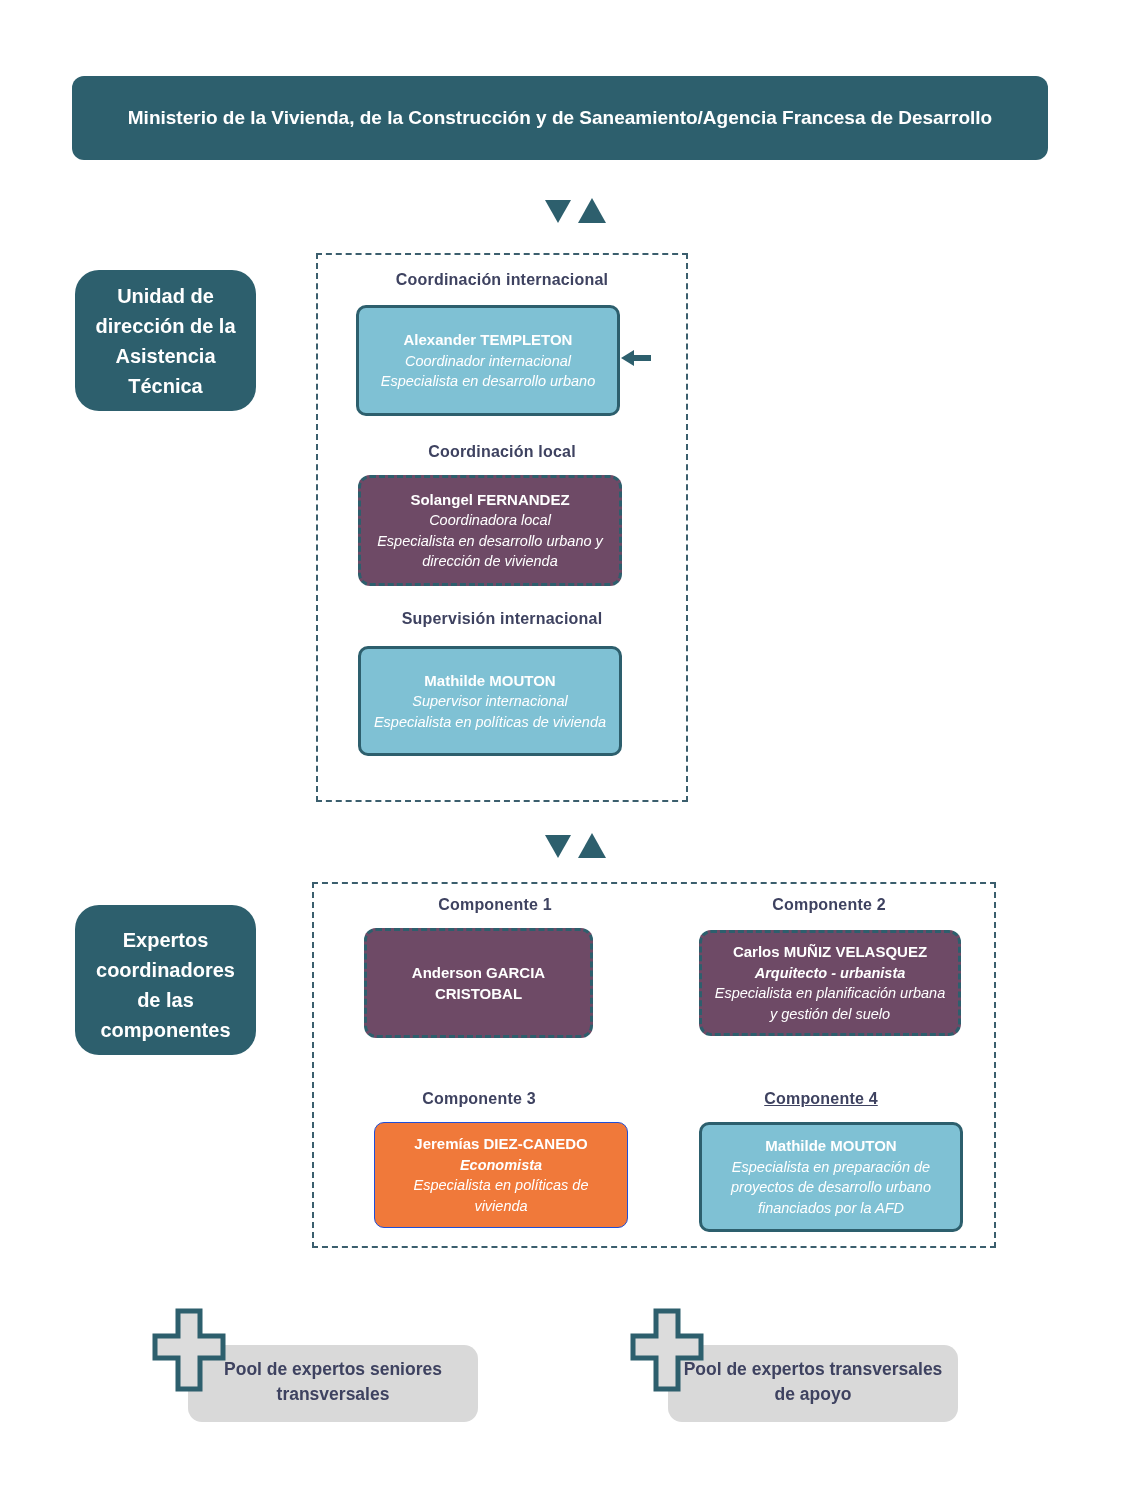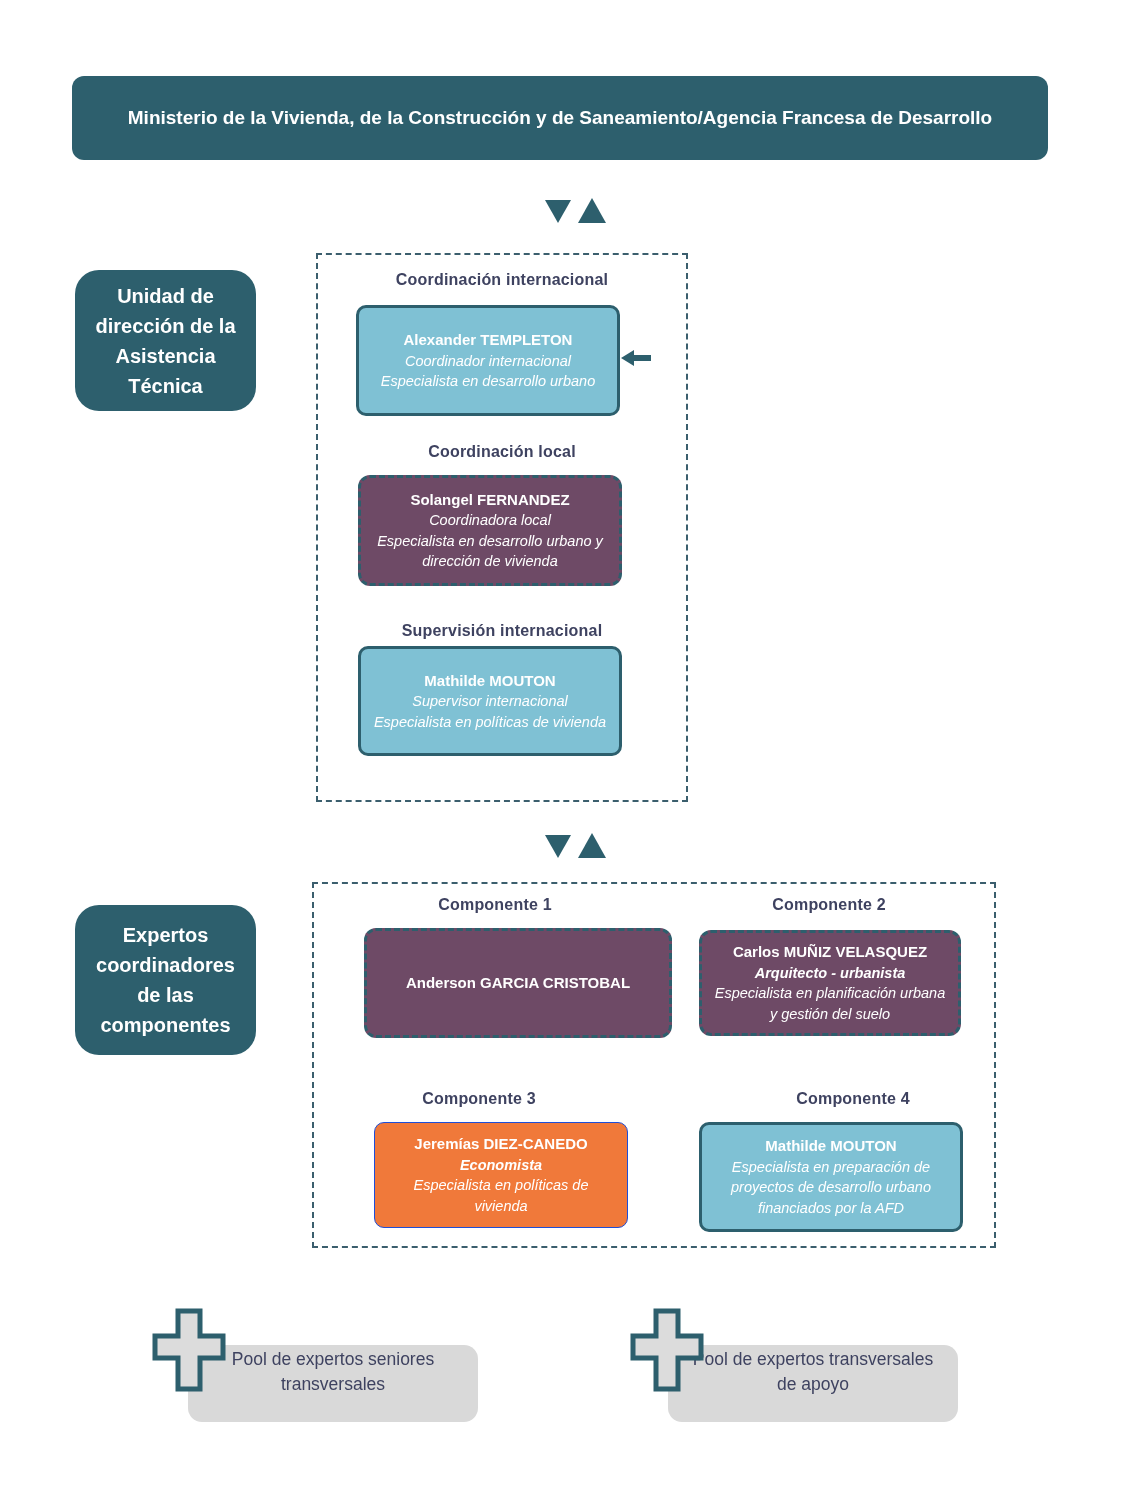--- a/index.html
+++ b/index.html
@@ -39,22 +39,22 @@
   .pb-orange { background:#f0793a; border:1px solid #1d4ed8; }
   .pb-name { font-weight:bold; font-size:15px; }
   .pb-role { font-style:italic; font-size:14.5px; }
   .pb-role-bold { font-style:italic; font-weight:bold; font-size:14.5px; }
   .pb-spec { font-style:italic; font-size:14.5px; }
 
   .arrow-left { position:absolute; }
 
   .pool-box {
     position:absolute; background:#d9d9d9; border-radius:14px;
-    display:flex; align-items:flex-start; justify-content:center; text-align:center;
-    color:#3e4260; font-weight:normal; font-size:17.5px; line-height:1.4; padding:2px 14px;
+    display:flex; align-items:flex-end; justify-content:center; text-align:center;
+    color:#3e4260; font-weight:bold; font-size:17.5px; line-height:1.4; padding:16px 14px;
   }
   .plus-icon { position:absolute; z-index:2; }
 </style>
 </head>
 <body>
 
 <div class="canvas">
 
   <div class="header-bar">
     <span>Ministerio de la Vivienda, de la Construcción y de Saneamiento/Agencia Francesa de Desarrollo</span>
@@ -78,63 +78,63 @@
       <div class="pb-spec">Especialista en desarrollo urbano</div>
     </div>
 
     <div class="section-heading" style="left:0; top:188px; width:100%;">Coordinación local</div>
     <div class="person-box pb-purple" style="left:40px; top:220px; width:264px; height:111px;">
       <div class="pb-name">Solangel FERNANDEZ</div>
       <div class="pb-role">Coordinadora local</div>
       <div class="pb-spec">Especialista en desarrollo urbano y dirección de vivienda</div>
     </div>
 
-    <div class="section-heading" style="left:0; top:355px; width:100%;margin-top:12px;">Supervisión internacional</div>
+    <div class="section-heading" style="left:0; top:355px; width:100%;">Supervisión internacional</div>
     <div class="person-box pb-blue" style="left:40px; top:391px; width:264px; height:110px;">
       <div class="pb-name">Mathilde MOUTON</div>
       <div class="pb-role">Supervisor internacional</div>
       <div class="pb-spec">Especialista en políticas de vivienda</div>
     </div>
   </div>
 
   <svg class="arrow-left" style="left:621px; top:350px;" width="30" height="16" viewBox="0 0 30 16">
     <path d="M0,8 L13,0 L13,5 L30,5 L30,11 L13,11 L13,16 Z" fill="#2d5f6d"></path>
   </svg>
 
   <div class="tri-pair" style="left:545px; top:833px;">
     <span class="tri-down"></span>
     <span class="tri-up"></span>
   </div>
 
-  <div class="side-box" style="left:75px; top:905px; width:181px; height:150px;">
+  <div class="side-box" style="left:75px; top:905px; width:181px; height:150px;align-items:flex-end;">
     <span>Expertos coordinadores de las componentes</span>
   </div>
 
   <div class="dashed-panel" style="left:312px; top:882px; width:684px; height:366px;">
 
     <div class="section-heading" style="left:48px; top:12px; width:266px;">Componente 1</div>
-    <div class="person-box pb-purple" style="left:50px; top:44px; width:308px; height:110px;">
+    <div class="person-box pb-purple" style="left:50px; top:44px; width:229px; height:110px;">
       <div class="pb-name">Anderson GARCIA CRISTOBAL</div>
     </div>
 
     <div class="section-heading" style="left:384px; top:12px; width:262px;">Componente 2</div>
     <div class="person-box pb-purple" style="left:385px; top:46px; width:262px; height:106px;">
       <div class="pb-name">Carlos MUÑIZ VELASQUEZ</div>
       <div class="pb-role-bold">Arquitecto - urbanista</div>
       <div class="pb-spec">Especialista en planificación urbana y gestión del suelo</div>
     </div>
 
     <div class="section-heading" style="left:36px; top:206px; width:258px;">Componente 3</div>
     <div class="person-box pb-orange" style="left:60px; top:238px; width:254px; height:106px;">
       <div class="pb-name">Jeremías DIEZ-CANEDO</div>
       <div class="pb-role-bold">Economista</div>
       <div class="pb-spec">Especialista en políticas de vivienda</div>
     </div>
 
-    <div class="section-heading" style="left:408px; top:206px; width:262px;">Componente 4</div>
+    <div class="section-heading" style="left:376px; top:206px; width:262px;text-decoration:underline;">Componente 4</div>
     <div class="person-box pb-blue" style="left:385px; top:238px; width:264px; height:110px;">
       <div class="pb-name">Mathilde MOUTON</div>
       <div class="pb-spec">Especialista en preparación de proyectos de desarrollo urbano financiados por la AFD</div>
     </div>
   </div>
 
   <svg class="plus-icon" style="left:152px; top:1308px;" width="74" height="84" viewBox="0 0 74 84">
     <path d="M26,3 h22 v25 h23 v22 h-23 v31 h-22 v-31 h-23 v-22 h23 Z" fill="#dcdcdc" stroke="#2d5f6d" stroke-width="5"></path>
   </svg>
   <div class="pool-box" style="left:188px; top:1345px; width:290px; height:77px;">

